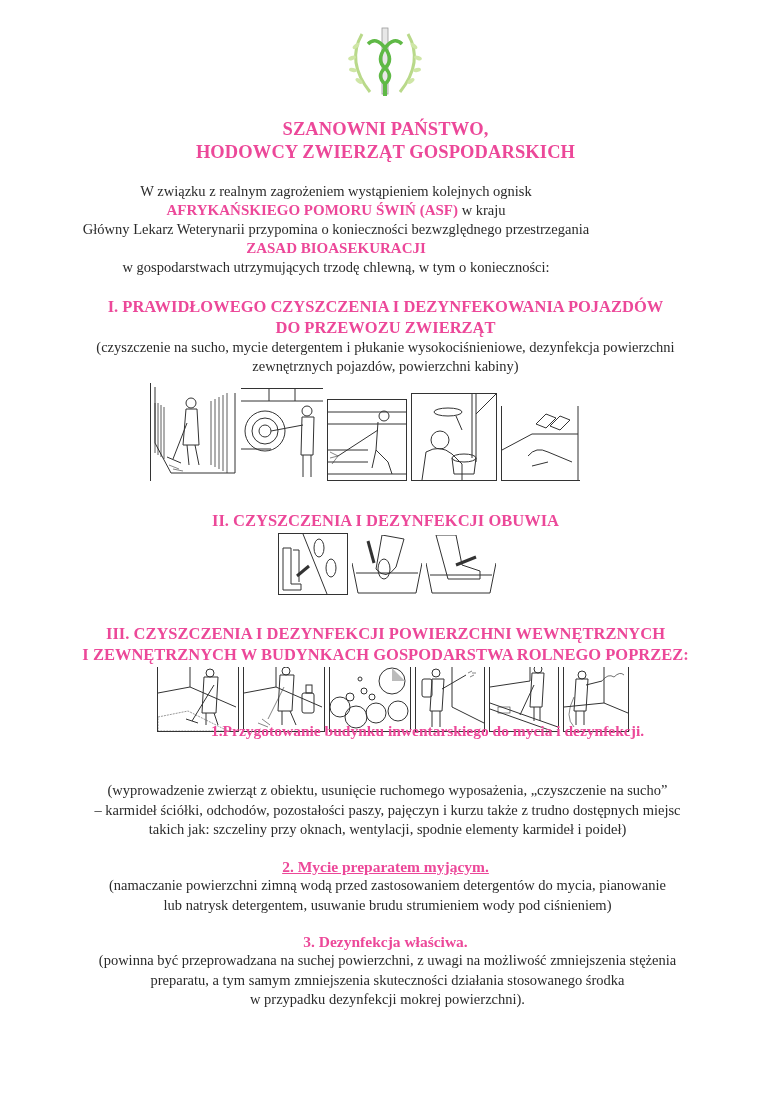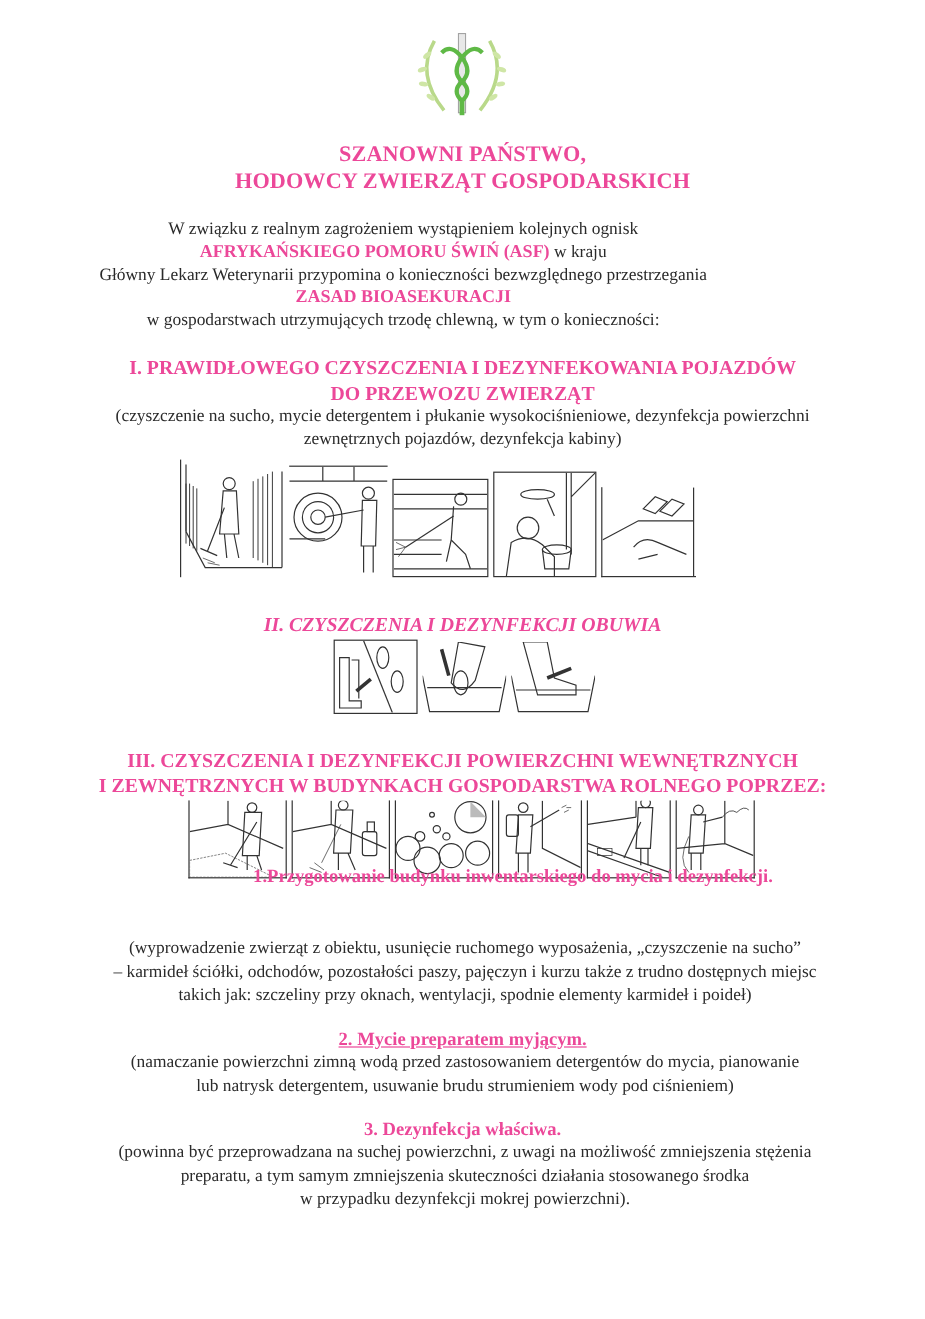--- a/index.html
+++ b/index.html
@@ -80,21 +80,21 @@
   <div class="red hl">ZASAD BIOASEKURACJI</div>
   <div>w gospodarstwach utrzymujących trzodę chlewną, w tym o konieczności:</div>
 </div>
 
 <div class="sec-head center red" style="top:296px;">
   <div>I. PRAWIDŁOWEGO CZYSZCZENIA I DEZYNFEKOWANIA POJAZDÓW</div>
   <div>DO PRZEWOZU ZWIERZĄT</div>
 </div>
 <div class="sec-desc center" style="top:338px;">
   <div>(czyszczenie na sucho, mycie detergentem i płukanie wysokociśnieniowe, dezynfekcja powierzchni</div>
-  <div>zewnętrznych pojazdów, dezynfekcja kabiny)</div>
+  <div>zewnętrznych pojazdów, powierzchni kabiny)</div>
 </div>
 
 <div class="illus-row" style="left:150px; top:383px;">
   <div class="illus" style="width:86px;height:98px;border:none;border-left:1px solid #333;">
     <svg width="86" height="98" viewBox="0 0 86 98" fill="none" stroke="#333" stroke-width="1">
       <path d="M4 60 V4 M84 10 V90"></path>
         <path d="M4 60 L20 90 H84"></path>
       <g stroke-width="0.8">
           <path d="M4 20 V70 M7 20 V72 M10 22 V74 M13 24 V76"></path>
           <path d="M60 18 V82 M64 16 V84 M68 14 V86 M72 12 V88 M76 10 V90"></path>
@@ -140,21 +140,21 @@
   </div>
   <div class="illus" style="width:78px;height:74px;border:none;border-left:1px solid #333;border-bottom:1px solid #333;">
     <svg width="78" height="74" viewBox="0 0 78 74" fill="none" stroke="#333" stroke-width="1">
       <path d="M76 0 V74 M0 44 L30 28 H76"></path>
       <path d="M34 18 L44 8 L54 12 L44 22 Z M48 20 L58 10 L68 14 L58 24 Z"></path>
       <path d="M26 50 Q34 40 46 46 L70 56 M30 60 L46 56"></path>
     </svg>
   </div>
 </div>
 
-<div class="sec-head center red" style="top:510px;font-style:italic;">
+<div class="sec-head center red" style="top:510px;">
   <div>II. CZYSZCZENIA I DEZYNFEKCJI OBUWIA</div>
 </div>
 <div class="illus-row" style="left:278px; top:533px;">
   <div class="illus" style="width:68px;height:60px;">
     <svg width="68" height="60" viewBox="0 0 68 60" fill="none" stroke="#333" stroke-width="1">
       <path d="M24 0 L48 60"></path>
       <path d="M4 14 H12 V50 H22 V56 H4 Z M14 16 H20 V48"></path>
       <ellipse cx="40" cy="14" rx="5" ry="9"></ellipse>
         <ellipse cx="52" cy="34" rx="5" ry="9"></ellipse>
       <path d="M18 42 L30 32" stroke-width="3"></path>

